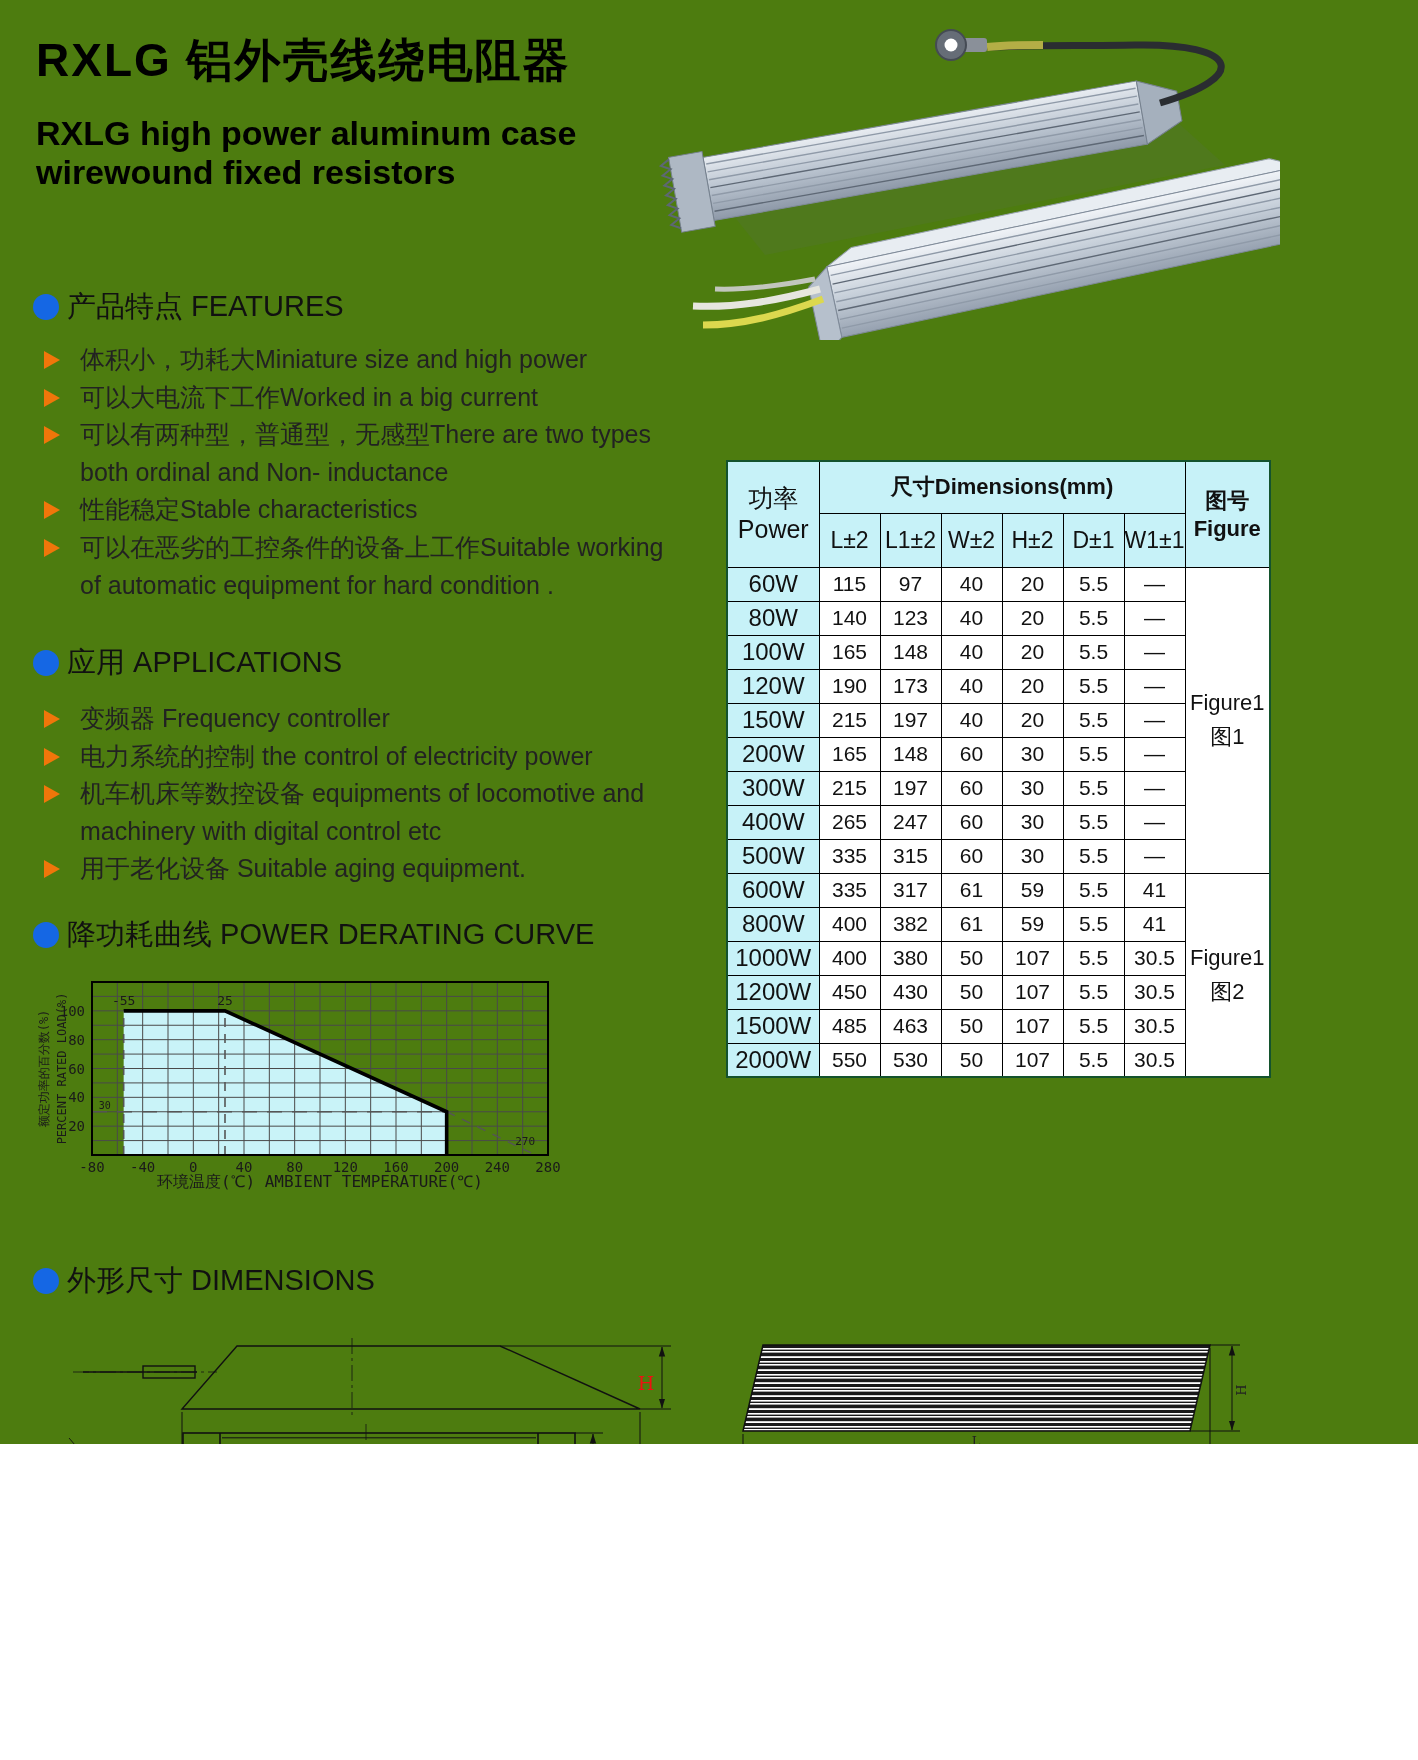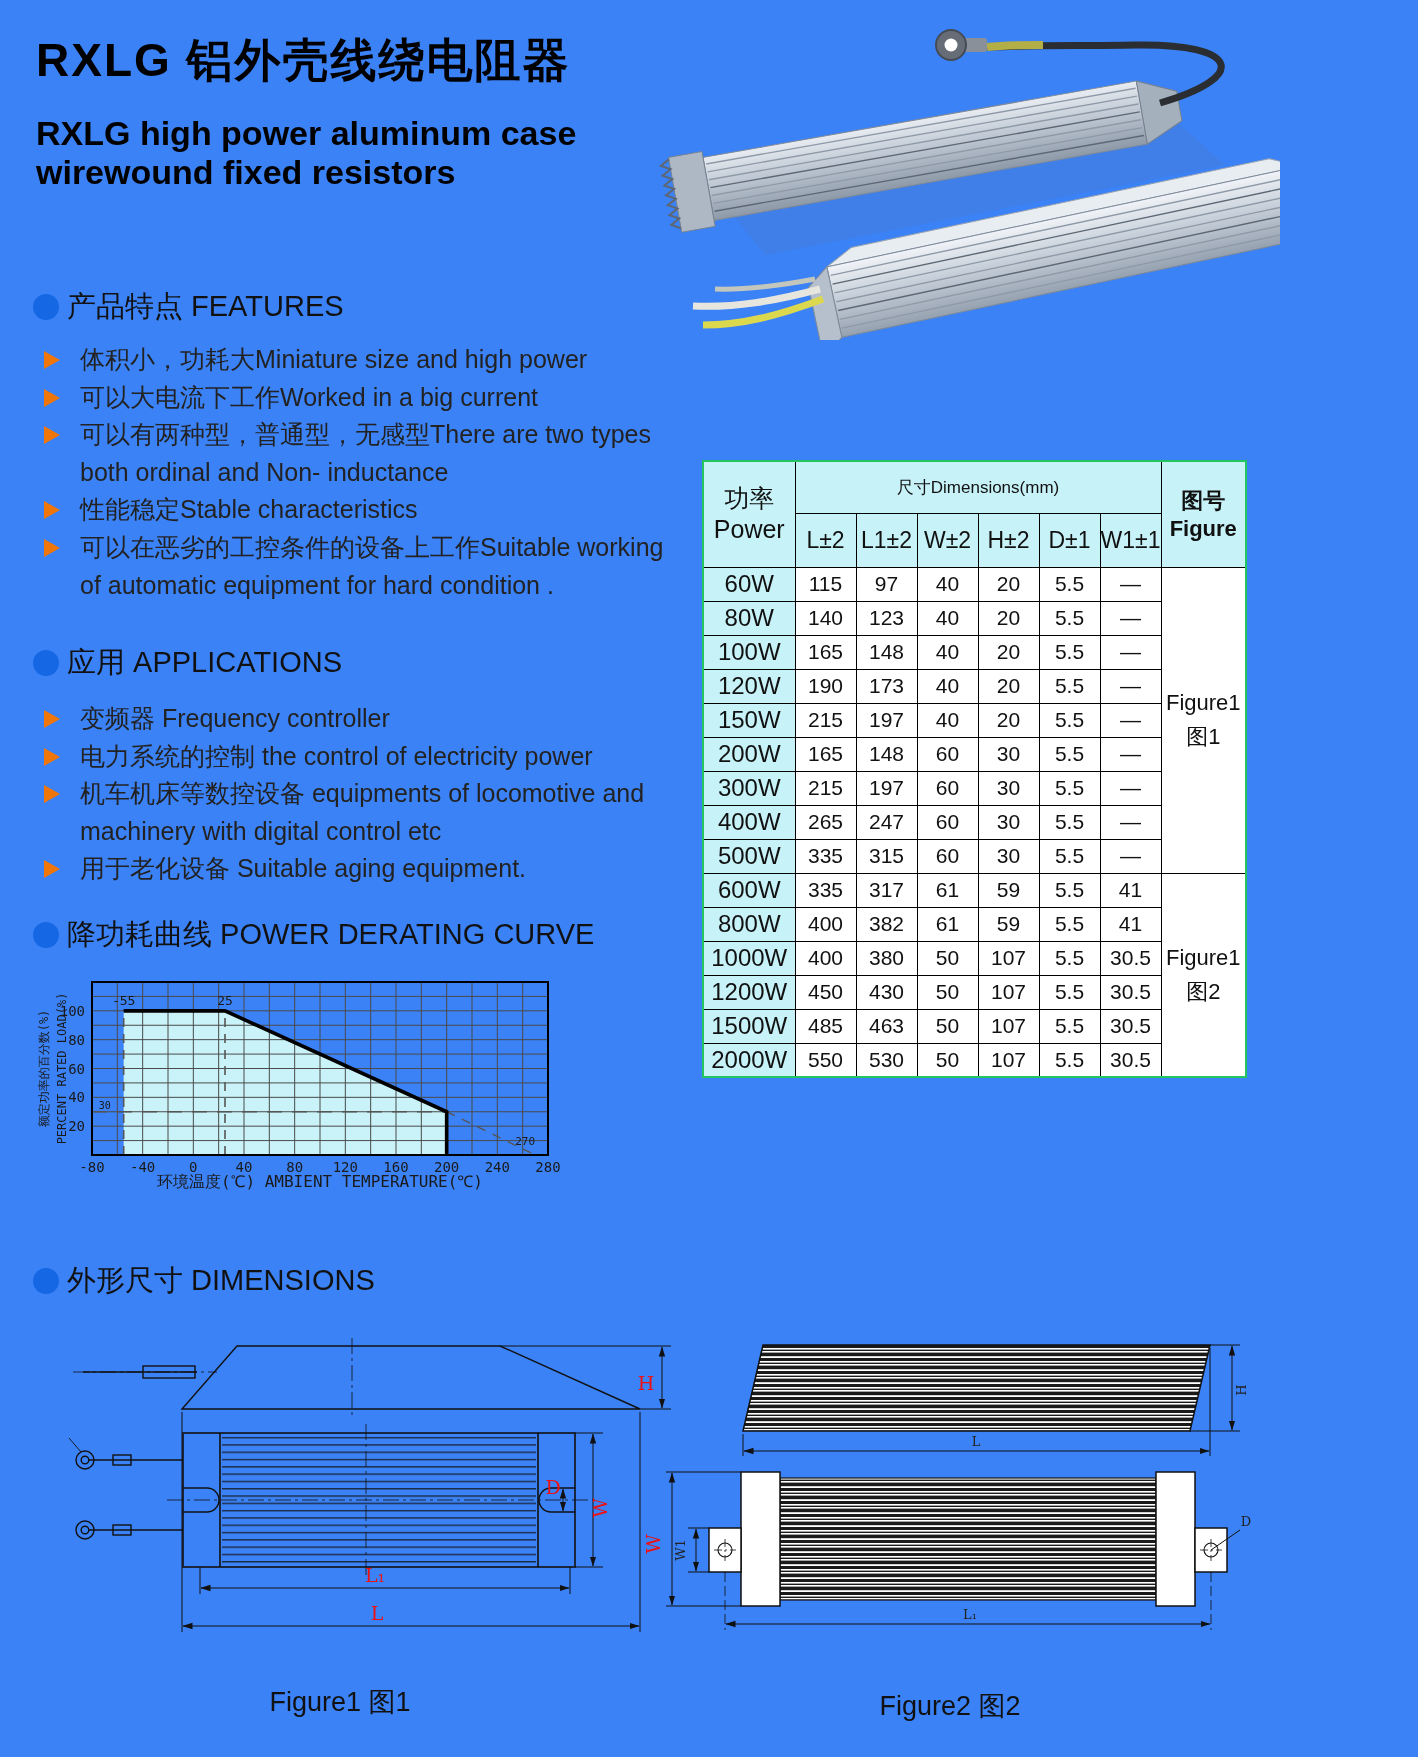--- a/index.html
+++ b/index.html
@@ -1,34 +1,34 @@
 <!DOCTYPE html>
 <html><head>
 <meta charset="utf-8">
 <style>
   *{margin:0;padding:0;box-sizing:border-box}
   html,body{background:#fff}
-  .page{position:relative;width:1418px;height:1757px;background:#3b82f6;overflow:hidden;
+  .page{position:relative;width:1418px;height:1444px;background:#4d7c0f;overflow:hidden;
         font-family:"Liberation Sans",sans-serif;color:#111}
   .title-zh{position:absolute;left:36px;top:30px;font-size:46px;font-weight:bold;letter-spacing:2px;color:#000}
   .title-en{position:absolute;left:36px;top:114px;font-size:34px;font-weight:bold;line-height:39px;color:#000}
   .sec{position:absolute;left:33px;display:flex;align-items:center;gap:8px;height:34px}
   .sec .dot{width:26px;height:26px;border-radius:50%;background:#1567e4;flex:none}
   .sec .sec-label{font-size:29px;color:#111;white-space:nowrap}
   .blist{position:absolute;left:44px;width:585px;display:flex;flex-direction:column}
   .bullet-item{display:flex;align-items:flex-start}
   .tri{width:0;height:0;border-left:16px solid #f0760a;border-top:9px solid transparent;
        border-bottom:9px solid transparent;margin:10px 20px 0 0;flex:none}
   .bullet-line{font-size:25px;line-height:37.6px;color:#222;white-space:nowrap}
   
-  table.spec{position:absolute;left:702px;top:460px;border-collapse:collapse;table-layout:fixed;
-             border:2px solid #22c55e;background:#fff}
+  table.spec{position:absolute;left:726px;top:460px;border-collapse:collapse;table-layout:fixed;
+             border:2px solid #14532d;background:#fff}
   table.spec th,table.spec td{border:1px solid #000;text-align:center;vertical-align:middle;padding:0}
   th.pwr-h{width:92px;background:#c7f2f8;font-size:25px;font-weight:normal;line-height:31px}
-  th.dims-h{background:#c7f2f8;font-size:17px;font-weight:normal;height:52px}
+  th.dims-h{background:#c7f2f8;font-size:22px;font-weight:bold;height:52px}
   th.dim-h{width:61px;background:#c7f2f8;font-size:23px;font-weight:normal;height:54px}
   th.fig-h{width:85px;background:#c7f2f8;font-size:22px;font-weight:bold}
   td.pcell{background:#c7f2f8;font-size:24px;height:34px}
   td.dcell{background:#fff;font-size:21px}
   td.fcell{background:#fff;font-size:22px;line-height:34px}
   
   .chart{position:absolute;left:28px;top:975px;width:570px;height:230px}
   .chart text{font-family:"DejaVu Sans Mono","Liberation Mono",monospace;fill:#1a1a1a}
   
   .figsvg{position:absolute}

